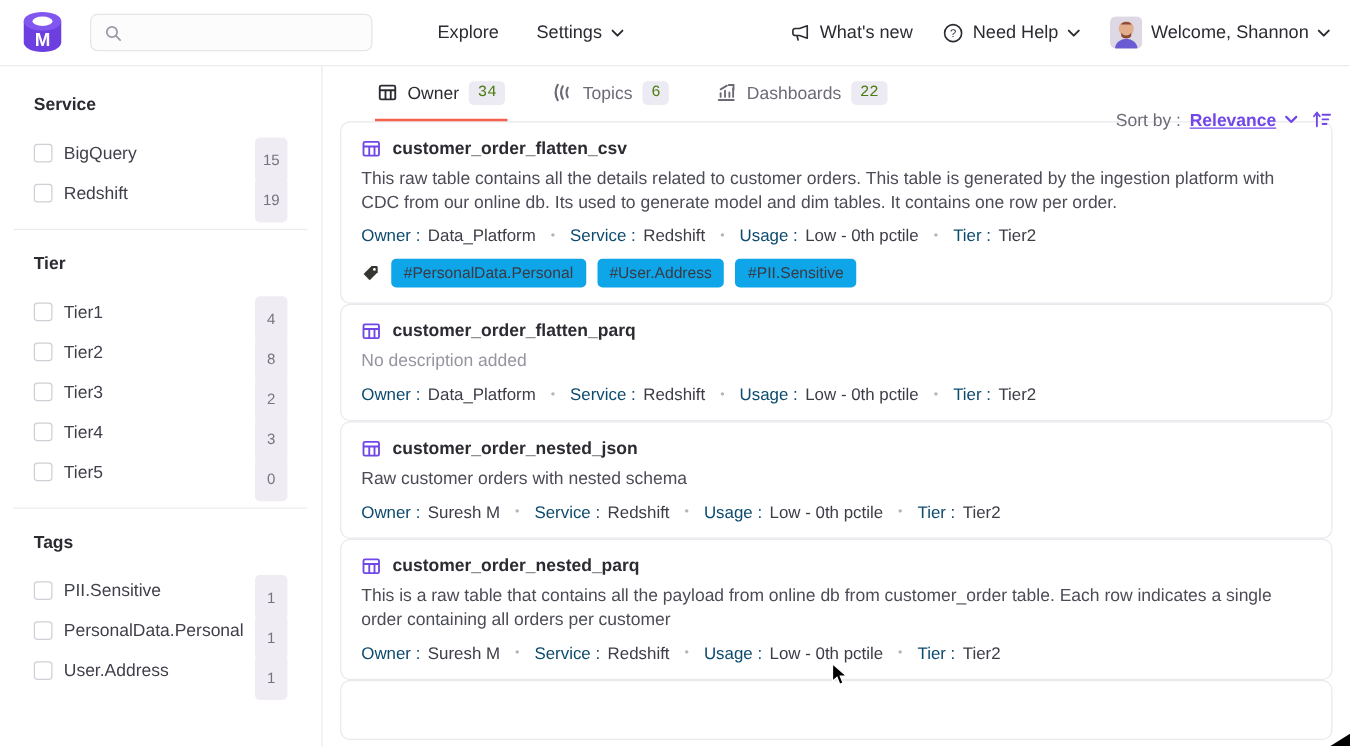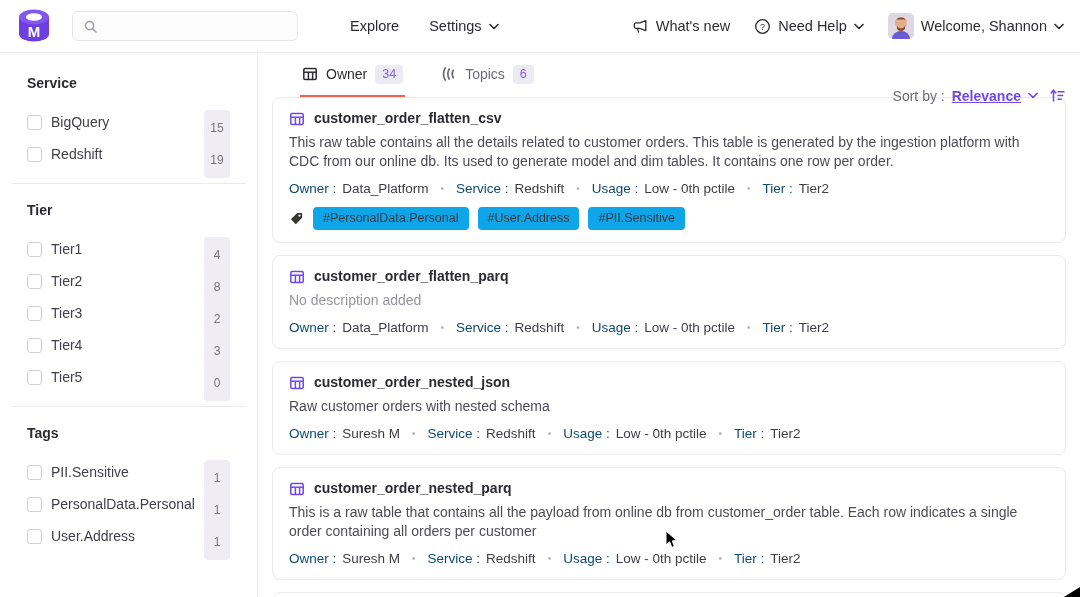--- a/index.html
+++ b/index.html
@@ -39,28 +39,28 @@
     display:flex; align-items:center; justify-content:center; font-size:12px; color:#74747f; padding:0 5px;margin-top:11px;
   }
   .side-divider { border-top:1px solid #ebebef; margin:13px -16px 0; }
 
   
   .tabbar { height:44px; display:flex; align-items:center; padding-left:28px; }
   .tab { display:flex; align-items:center; gap:8px; height:44px; padding:0 2px; margin-right:34px;
          font-size:14px; color:#6b6b76; border-bottom:2px solid transparent; cursor:pointer; }
   .tab.active { color:#2d2b32; border-bottom-color:var(--underline,#f5604d); }
   .tab .tab-icon { display:flex; color:inherit; }
-  .tab-count { background:#eceaf2; border-radius:4px; padding:2px 7px; font-size:12.5px; color:#8b5cf6; line-height:15px; }
+  .tab-count { background:#eceaf2; border-radius:4px; padding:2px 7px; font-size:12.5px; color:#4d7c0f; line-height:15px;font-family:Liberation Mono, monospace; }
   .sort { margin-left:auto; display:flex; align-items:center; gap:7px; font-size:14px; color:#6b6b76;margin-top:41px; }
   .sort-value { color:var(--primary,#7147e8); font-weight:600; text-decoration:underline; cursor:pointer; }
   .sort-chevron { color:var(--primary,#7147e8); cursor:pointer; }
   .sort-order-icon { color:var(--primary,#7147e8); margin-left:4px; cursor:pointer; }
 
   
-  .card { border:1px solid #e9e9ee; border-radius:8px; padding:12px 16px; margin-bottom:12px; background:#fff; cursor:pointer; }
+  .card { border:1px solid #e9e9ee; border-radius:8px; padding:12px 16px; background:#fff; cursor:pointer; }
   .card-title-row { display:flex; align-items:center; gap:9px; }
   .card-title { font-size:14px; font-weight:700; color:#2d2b32; line-height:17px; }
   .card-desc { margin-top:6px; font-size:14px; line-height:19px; color:#4c4c57; }
   .card-desc.muted { color:#9595a0; }
   .card-meta { margin-top:9px; display:flex; align-items:center; font-size:13.5px; line-height:17px; white-space:nowrap; }
   .meta-label { color:#0c4a6e; }
   .meta-value { color:#3d3d47; margin-left:6px; }
   .meta-dot { color:#b4b4bd; margin:0 12px; font-size:10px; }
   .card-tags { margin-top:10px; display:flex; align-items:center; gap:9px; }
   .tag-pill { background:#0ea5e9; border-radius:4px; padding:4px 10px; font-size:12.5px; color:#3a3a44; line-height:15px; }
@@ -234,20 +234,35 @@
           <div class="tab">
             <span class="tab-icon">
               <svg width="16" height="16" viewBox="0 0 16 16" fill="none" stroke="currentColor" stroke-width="1.7" stroke-linecap="round">
                 <path d="M4.2 1.8 q-3.4 6.2 0 12.4"></path>
                 <path d="M8.2 3 q-2.7 5 0 10"></path>
                 <path d="M12.2 4.2 q-2 3.8 0 7.6"></path>
               </svg>
             </span>
             <span class="tab-label">Topics</span>
             <span class="tab-count">6</span>
+          </div>
+          <div class="tab">
+            <span class="tab-icon">
+              <svg width="16" height="16" viewBox="0 0 16 16" fill="none" stroke="currentColor" stroke-width="1.5" stroke-linecap="round">
+                <path d="M2 14 h12"></path>
+                <path d="M3.5 11.5 V8.5"></path>
+                <path d="M7 11.5 V6.5"></path>
+                <path d="M10.5 11.5 V8"></path>
+                <path d="M3.5 5.5 L8.5 2.5"></path>
+                <path d="M13.5 11.5 V5"></path>
+                <path d="M10 2 h3.8 v3.8"></path>
+              </svg>
+            </span>
+            <span class="tab-label">Dashboards</span>
+            <span class="tab-count">22</span>
           </div>
         </div>
       <div class="sort">
         <span class="sort-label">Sort by :</span>
         <span class="sort-value">Relevance</span>
         <span class="sort-chevron">
           <svg width="10" height="7" viewBox="0 0 10 7" fill="none" stroke="currentColor" stroke-width="1.7" stroke-linecap="round" stroke-linejoin="round">
               <polyline points="1,1.5 5,5.5 9,1.5"></polyline>
             </svg>
         </span>

